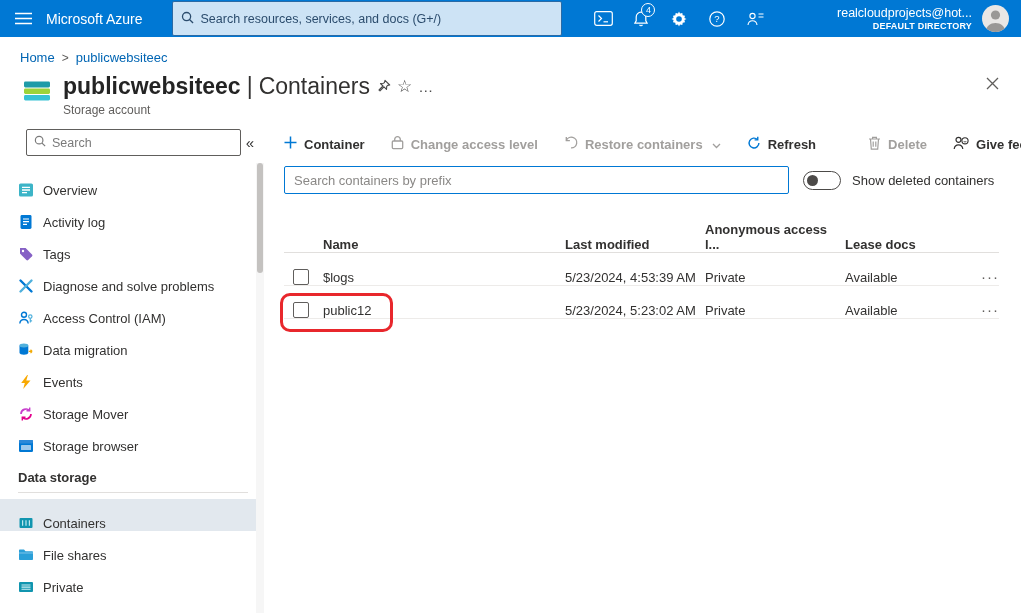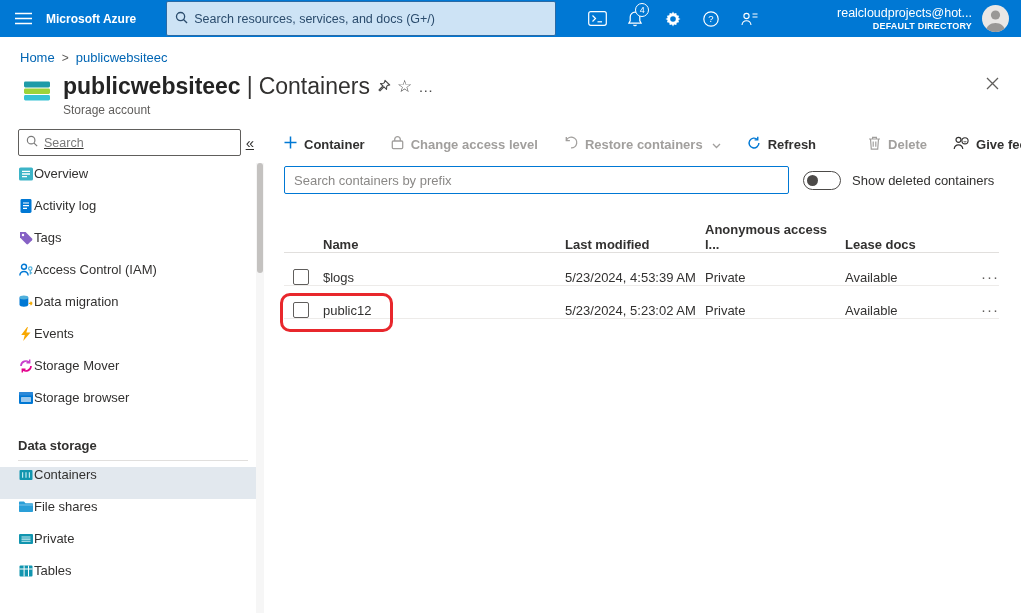--- a/index.html
+++ b/index.html
@@ -2,21 +2,21 @@
 <html><head>
 <meta charset="utf-8">
 <style>
   * { margin:0; padding:0; box-sizing:border-box; }
   html,body { width:1021px; height:613px; font-family:"Liberation Sans",sans-serif; background:#fff; overflow:hidden; }
   body { position:relative; display:flex; flex-direction:column; font-size:13px; color:#323130; }
 
   
   .topbar { height:37px; background:#0078d4; display:flex; align-items:center; flex:none; color:#fff; }
   .tb-menu { width:46px; height:37px; display:flex; align-items:center; justify-content:center; cursor:pointer; }
-  .tb-brand { font-size:12px; font-weight:700; margin-right:30px; white-space:nowrap; cursor:pointer; }
+  .tb-brand { font-size:14px; font-weight:400; margin-right:30px; white-space:nowrap; cursor:pointer; }
   .tb-search { width:390px; height:35px; background:#cde3f5; border:1px solid #2a6aa5; border-radius:2px; display:flex; align-items:center; padding:0 8px; gap:6px; }
   .tb-search input { flex:1; border:none; outline:none; background:transparent; font-size:12.5px; color:#1d3d5c; font-family:"Liberation Sans",sans-serif; }
   .tb-search input::placeholder { color:#2b4c6d; opacity:1; }
   .tb-icons { display:flex; align-items:center; margin-left:22px; }
   .tb-icon { width:38px; height:37px; display:flex; align-items:center; justify-content:center; cursor:pointer; position:relative; }
   .badge { position:absolute; top:3px; right:5px; min-width:14px; height:14px; border-radius:8px; background:#0078d4; border:1px solid #fff; color:#fff; font-size:9px; display:flex; align-items:center; justify-content:center; padding:0 2px; }
   .tb-account { margin-left:auto; text-align:right; line-height:1.2; cursor:pointer; }
   .tb-email { font-size:12.5px; }
   .tb-dir { font-size:9px; font-weight:700; letter-spacing:.2px; }
   .tb-avatar { width:27px; height:27px; border-radius:50%; background:#e9e7e5; margin:0 12px 0 10px; display:flex; align-items:center; justify-content:center; overflow:hidden; cursor:pointer; flex:none; }
@@ -37,26 +37,26 @@
   .t-star { font-size:17px; line-height:1; }
   .t-more { font-size:15px; line-height:1; letter-spacing:1px; }
   .subtitle { font-size:12px; color:#605e5c; margin-top:3px; }
   .t-close { margin-left:auto; margin-top:4px; cursor:pointer; color:#605e5c; }
 
   
   .content { display:flex; flex:1; min-height:0; margin-top:10px; }
 
   
   .sidebar { width:264px; flex:none; position:relative; }
-  .sb-search-row { display:flex; align-items:center; padding:2px 6px 10px 18px; gap:1px;text-decoration:underline; }
+  .sb-search-row { display:flex; align-items:center; padding:2px 6px 10px 26px; gap:1px; }
   .sb-search { flex:1; height:27px; border:1px solid #605e5c; border-radius:2px; display:flex; align-items:center; padding:0 7px; gap:6px; background:#fff; }
   .sb-search input { flex:1; border:none; outline:none; font-size:12.5px; min-width:0; font-family:"Liberation Sans",sans-serif; color:#323130; }
   .sb-search input::placeholder { color:#7a7a7a; opacity:1; }
   .sb-collapse { font-size:15px; color:#333; cursor:pointer; padding:0 4px; }
-  .nav-item { display:flex; align-items:flex-start; height:32px; padding-left:18px; margin-right:0; cursor:pointer; font-size:13px; color:#323130; white-space:nowrap; }
+  .nav-item { display:flex; align-items:flex-end; gap:9px; height:32px; padding-left:18px; margin-right:0; cursor:pointer; font-size:13px; color:#323130; white-space:nowrap; }
   .nav-item.selected { background:#e2e8ee; }
   .nav-icon { width:16px; height:16px; flex:none; display:flex; }
   .group-heading { font-weight:700; font-size:13px; padding:16px 0 7px 18px; }
   .group-divider { height:1px; background:#e1dfdd; margin:0 16px 6px 18px; }
   .sb-track { position:absolute; right:0; top:36px; bottom:0; width:8px; background:#f6f6f6; cursor:pointer; }
   .sb-thumb { position:absolute; top:0; left:1px; width:6px; height:110px; background:#c4c2c0; border-radius:3px; cursor:grab; }
 
   
   .main { flex:1; padding:0 22px 0 20px; min-width:0; }
   .toolbar { display:flex; align-items:center; gap:26px; height:34px;font-weight:bold; }
@@ -224,20 +224,29 @@
           <svg width="16" height="16" viewBox="0 0 16 16">
             <path d="M2 2h5.6L14 8.4a1.3 1.3 0 0 1 0 1.8l-3.8 3.8a1.3 1.3 0 0 1-1.8 0L2 7.6V2z" fill="#8661c5"></path>
             <circle cx="5" cy="5" r="1.2" fill="#fff"></circle>
           </svg>
         </span>
       <span>Tags</span>
     </div>
     <div class="nav-item">
       <span class="nav-icon">
           <svg width="16" height="16" viewBox="0 0 16 16">
+            <path d="M2.5 2.5l11 11" stroke="#0078d4" stroke-width="2.4" stroke-linecap="round"></path>
+            <path d="M13.5 2.5l-11 11" stroke="#50b0dc" stroke-width="2.4" stroke-linecap="round"></path>
+          </svg>
+        </span>
+      <span>Diagnose and solve problems</span>
+    </div>
+    <div class="nav-item">
+      <span class="nav-icon">
+          <svg width="16" height="16" viewBox="0 0 16 16">
             <circle cx="6" cy="4.8" r="2.5" fill="none" stroke="#0078d4" stroke-width="1.4"></circle>
             <path d="M1.8 13.5c.3-2.6 2-4 4.2-4s3.9 1.4 4.2 4" fill="none" stroke="#0078d4" stroke-width="1.4"></path>
             <circle cx="12.3" cy="6.6" r="1.7" fill="none" stroke="#50b0dc" stroke-width="1.2"></circle>
             <path d="M12.3 8.4v4.2M12.3 10.8h1.8" stroke="#50b0dc" stroke-width="1.2"></path>
           </svg>
         </span>
       <span>Access Control (IAM)</span>
     </div>
     <div class="nav-item">
       <span class="nav-icon">

